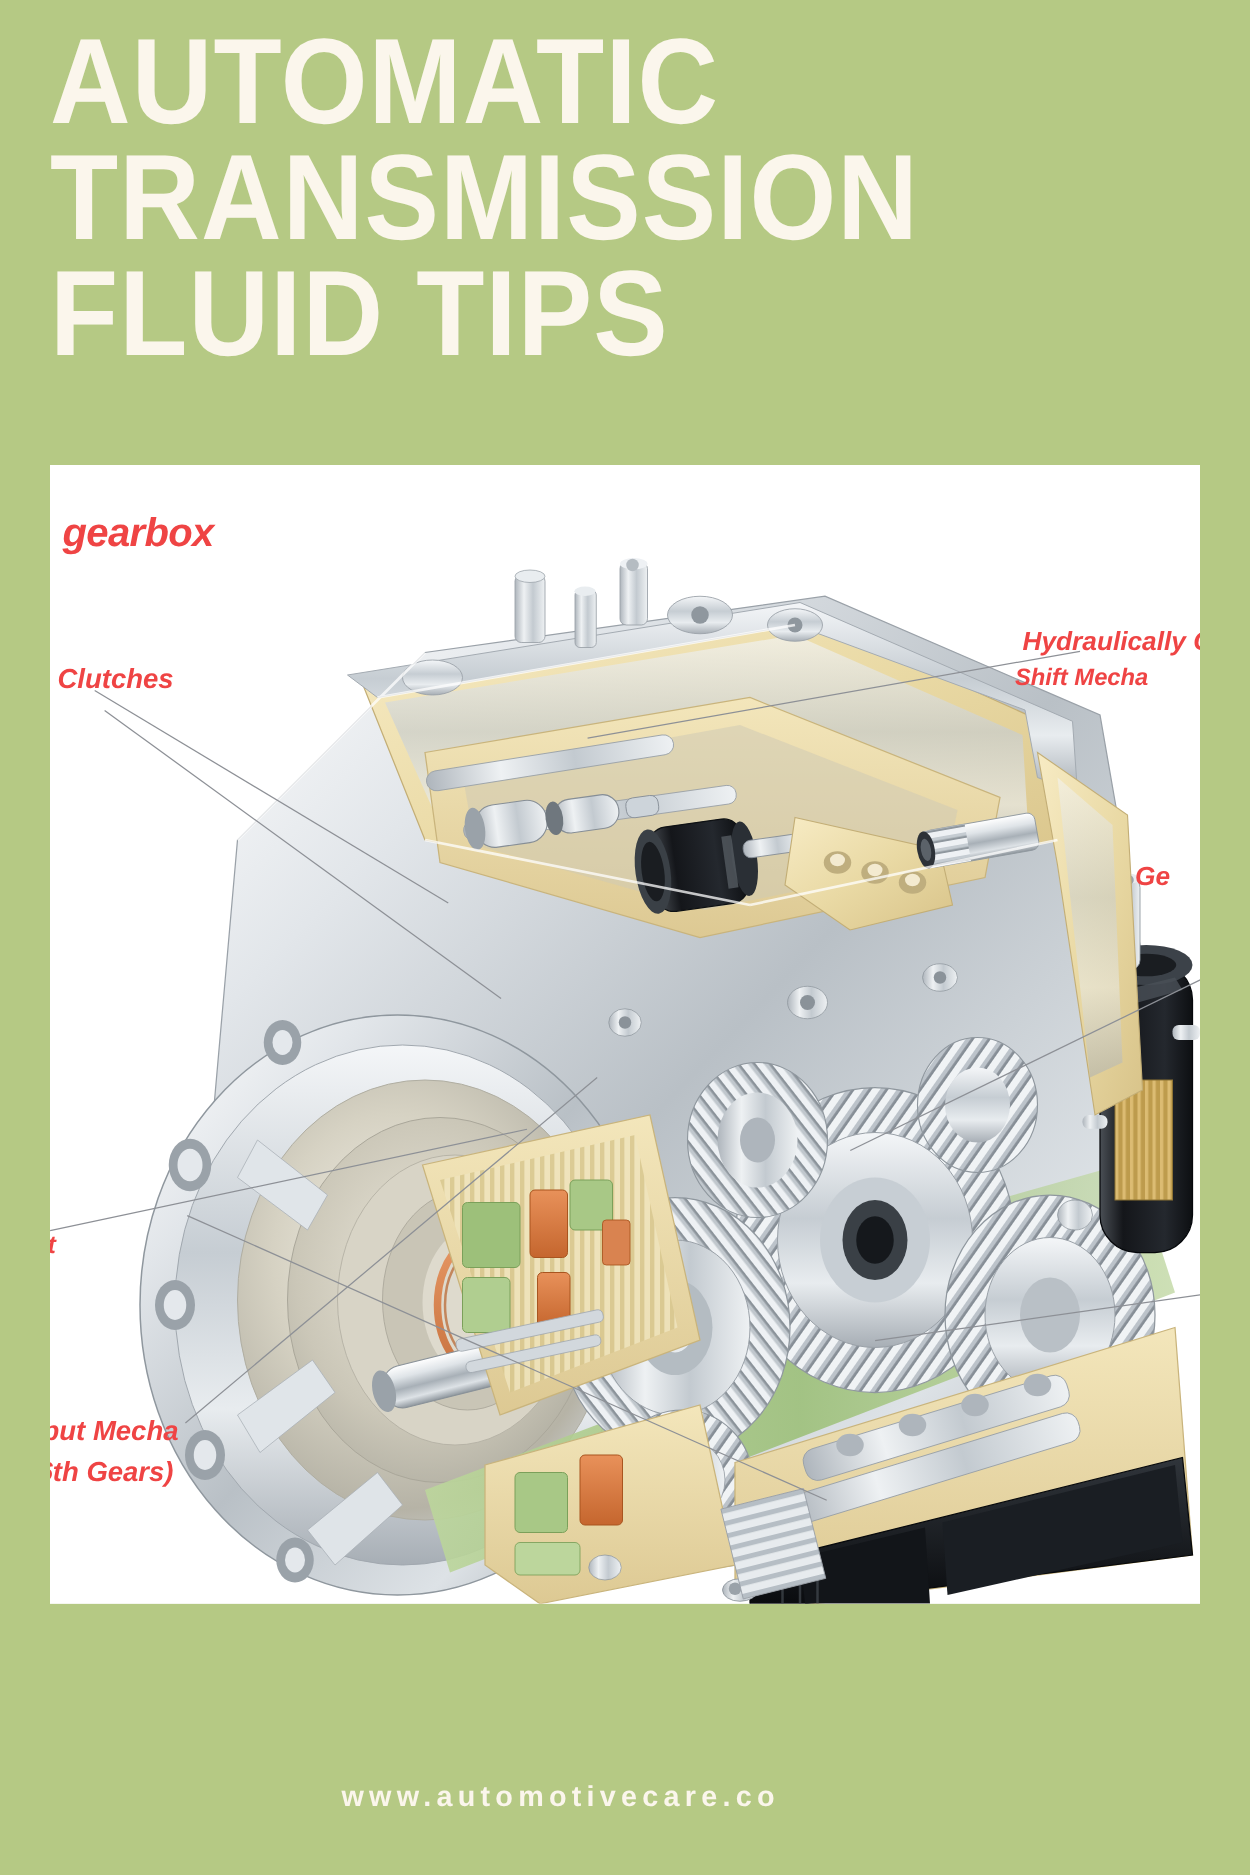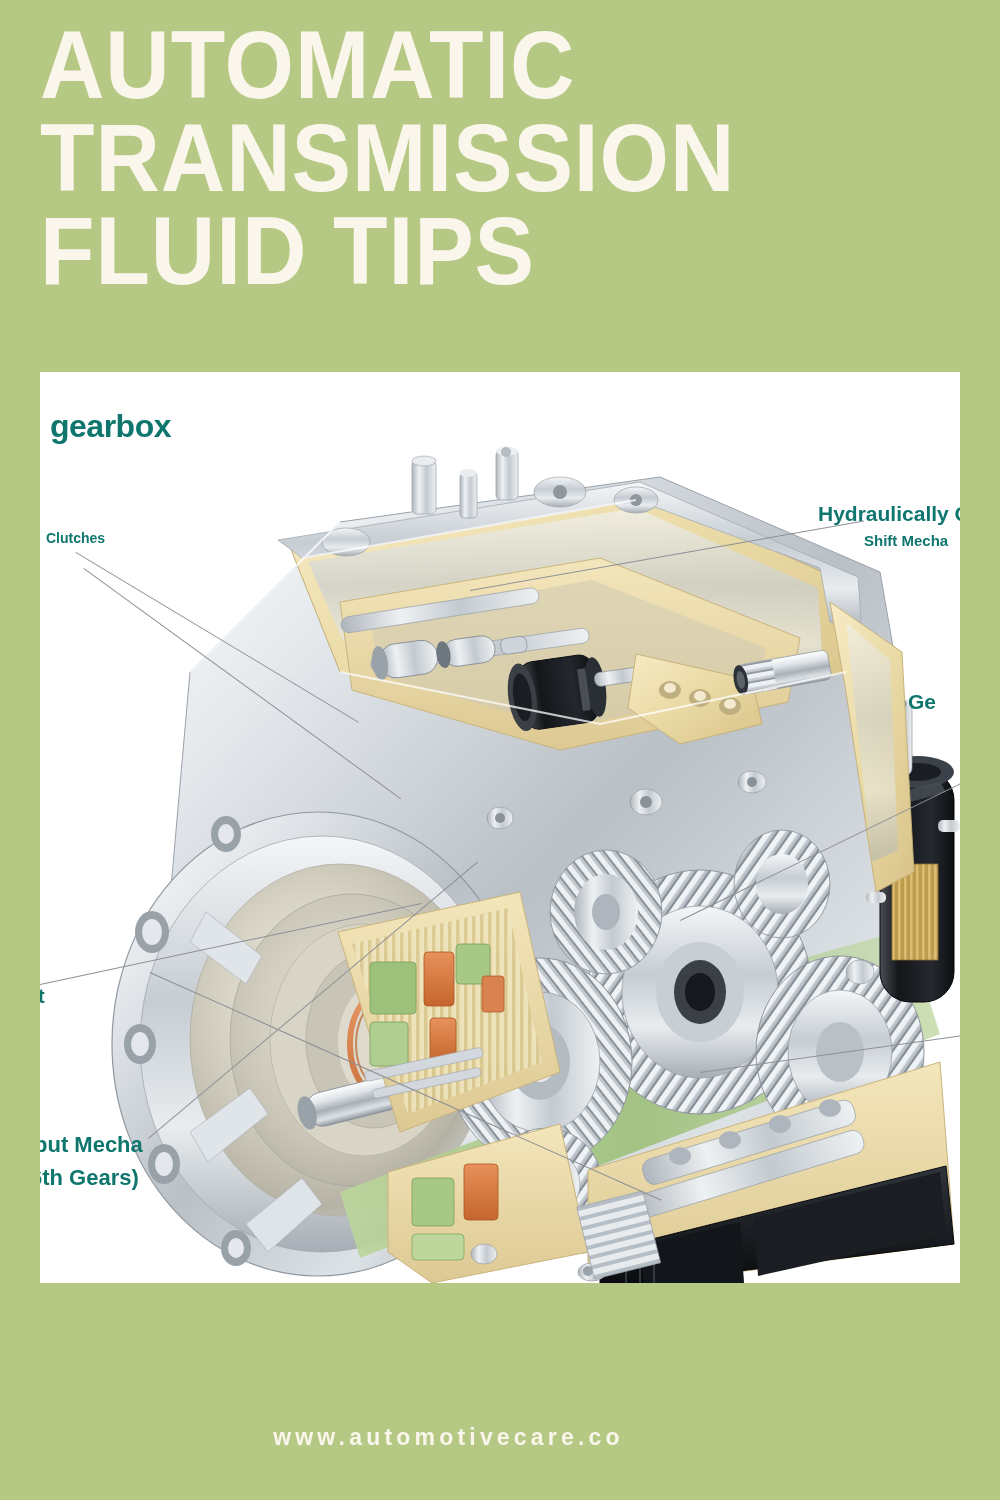--- a/index.html
+++ b/index.html
@@ -36,30 +36,31 @@
     position:absolute;
     left:40px; top:372px;
     width:920px; height:911px;
     background:#ffffff;
     overflow:hidden;
   }
 
   
   .dlabel{
     position:absolute;
-    color:#0f766e;
+    color:#ef4444;
     font-family:"Liberation Sans", sans-serif;
     font-weight:700;
     white-space:nowrap;
     z-index:40;
+    font-style:italic;
   }
   .lbl-gearbox{ left:10px; top:36px; font-size:32px; letter-spacing:-0.5px; }
-  .lbl-clutches{ left:6px; top:158px; font-size:14px; font-weight:600;}
+  .lbl-clutches{ left:6px; top:158px; font-size:22px; font-weight:600;}
   .lbl-hyd1{ left:778px; top:130px; font-size:21px; font-weight:600;}
-  .lbl-hyd2{ left:824px; top:160px; font-size:15px; font-weight:600;}
+  .lbl-hyd2{ left:772px; top:160px; font-size:19px; font-weight:600;}
   .lbl-ge{ left:868px; top:286px; font-size:21px; font-weight:600;margin-top:32px;}
   .lbl-ips{ left:-6px; top:760px; font-size:22px; font-weight:600;}
   .lbl-gears6{ left:-10px; top:793px; font-size:22px; font-weight:600;}
   .lbl-tiny{ left:-2px; top:613px; font-size:20px; font-weight:600;}
 
   
   .leader{ position:absolute; background:#8d9096; height:1.4px; transform-origin:0 0; z-index:38; }
 
   
   .illus{ position:absolute; left:0; top:0; width:920px; height:911px; z-index:10;}

